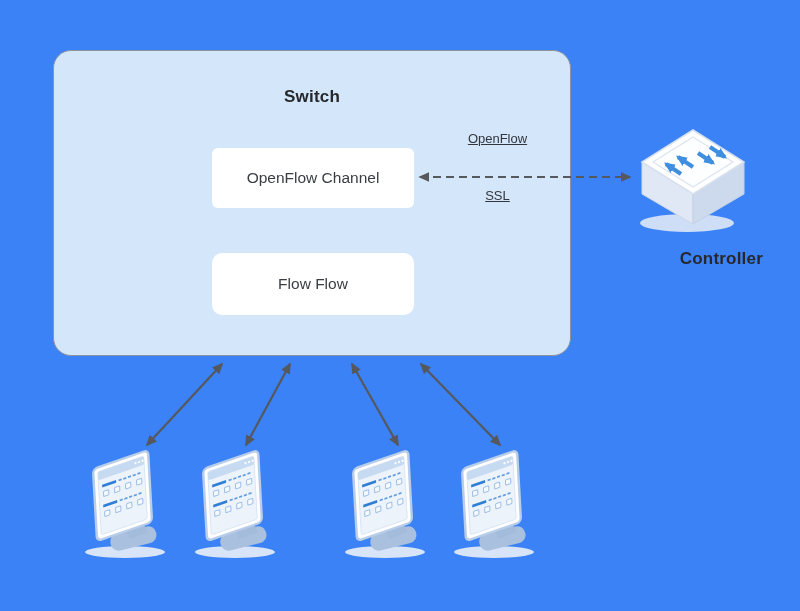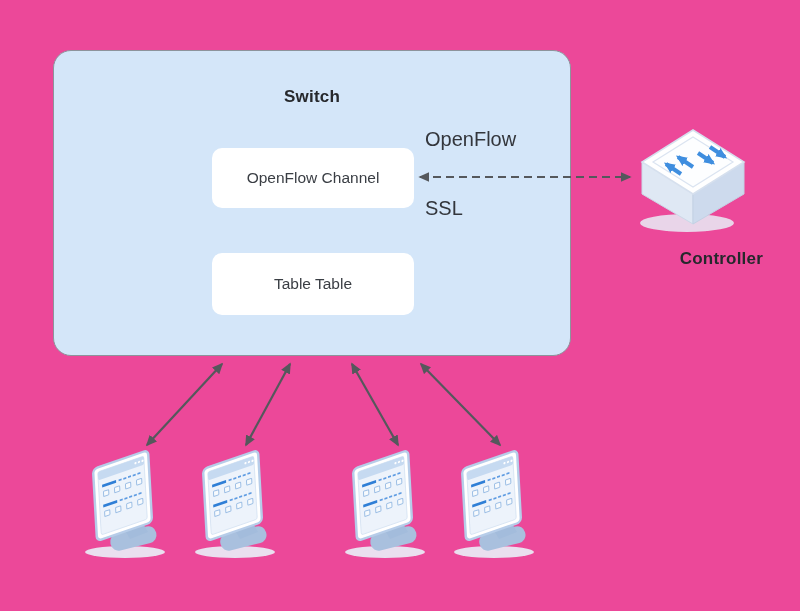--- a/index.html
+++ b/index.html
@@ -1,46 +1,46 @@
 <!DOCTYPE html>
 <html><head>
 <meta charset="utf-8">
 <style>
   html,body{margin:0;padding:0;background:#ffffff;}
   .canvas{
     position:relative;
     width:800px;height:611px;
-    background:#ec4899;
+    background:#3b82f6;
     font-family:"Liberation Sans",sans-serif;
     overflow:hidden;
   }
   .switch-box{
     position:absolute;left:53px;top:50px;width:518px;height:306px;
     background:#d4e6f9;border:1.5px solid #8d939c;border-radius:18px;
     box-sizing:border-box;
   }
   .switch-title{
     position:absolute;left:53px;top:87px;width:518px;
     text-align:center;font-size:17px;font-weight:bold;color:#26282c;
     letter-spacing:.2px;
   }
   .component-box{
     position:absolute;left:212px;width:202px;
     background:#ffffff;border-radius:10px;
     display:flex;align-items:center;justify-content:center;
     font-size:15.5px;color:#3a3e44;
   }
-  .comp-ofc{top:148px;height:60px;}
+  .comp-ofc{top:148px;height:60px;border-radius:6px;}
   .comp-ft{top:253px;height:62px;}
   .proto-label{
-    position:absolute;left:425px;width:145px;
-    font-size:20px;line-height:24px;color:#33363c;
+    position:absolute;left:425px;width:145px;text-align:center;
+    font-size:13px;line-height:24px;color:#33363c;text-decoration:underline;
   }
   .proto-top{top:127px;}
-  .proto-bottom{top:196px;}
+  .proto-bottom{top:184px;}
   .controller-label{
     position:absolute;left:623px;top:249px;width:140px;text-align:right;
     font-size:17px;font-weight:bold;color:#26282c;letter-spacing:.2px;
   }
   .overlay{position:absolute;left:0;top:0;pointer-events:none;}
   .ctl-icon{position:absolute;left:633px;top:122px;}
   .monitor{position:absolute;width:105px;height:115px;}
   .m1{left:73px;top:444px;}
   .m2{left:183px;top:444px;}
   .m3{left:333px;top:444px;}
@@ -107,21 +107,21 @@
     </defs>
   </svg>
 
   <div class="switch-box"></div>
   <div class="switch-title">Switch</div>
 
   <div class="component-box comp-ofc">
     <span>OpenFlow Channel</span>
   </div>
   <div class="component-box comp-ft">
-    <span>Table Table</span>
+    <span>Flow Flow</span>
   </div>
 
   <div class="proto-label proto-top">
     <div>OpenFlow</div>
   </div>
   <div class="proto-label proto-bottom">
     <div>SSL</div>
   </div>
 
   <svg class="overlay" width="800" height="611" viewBox="0 0 800 611">

